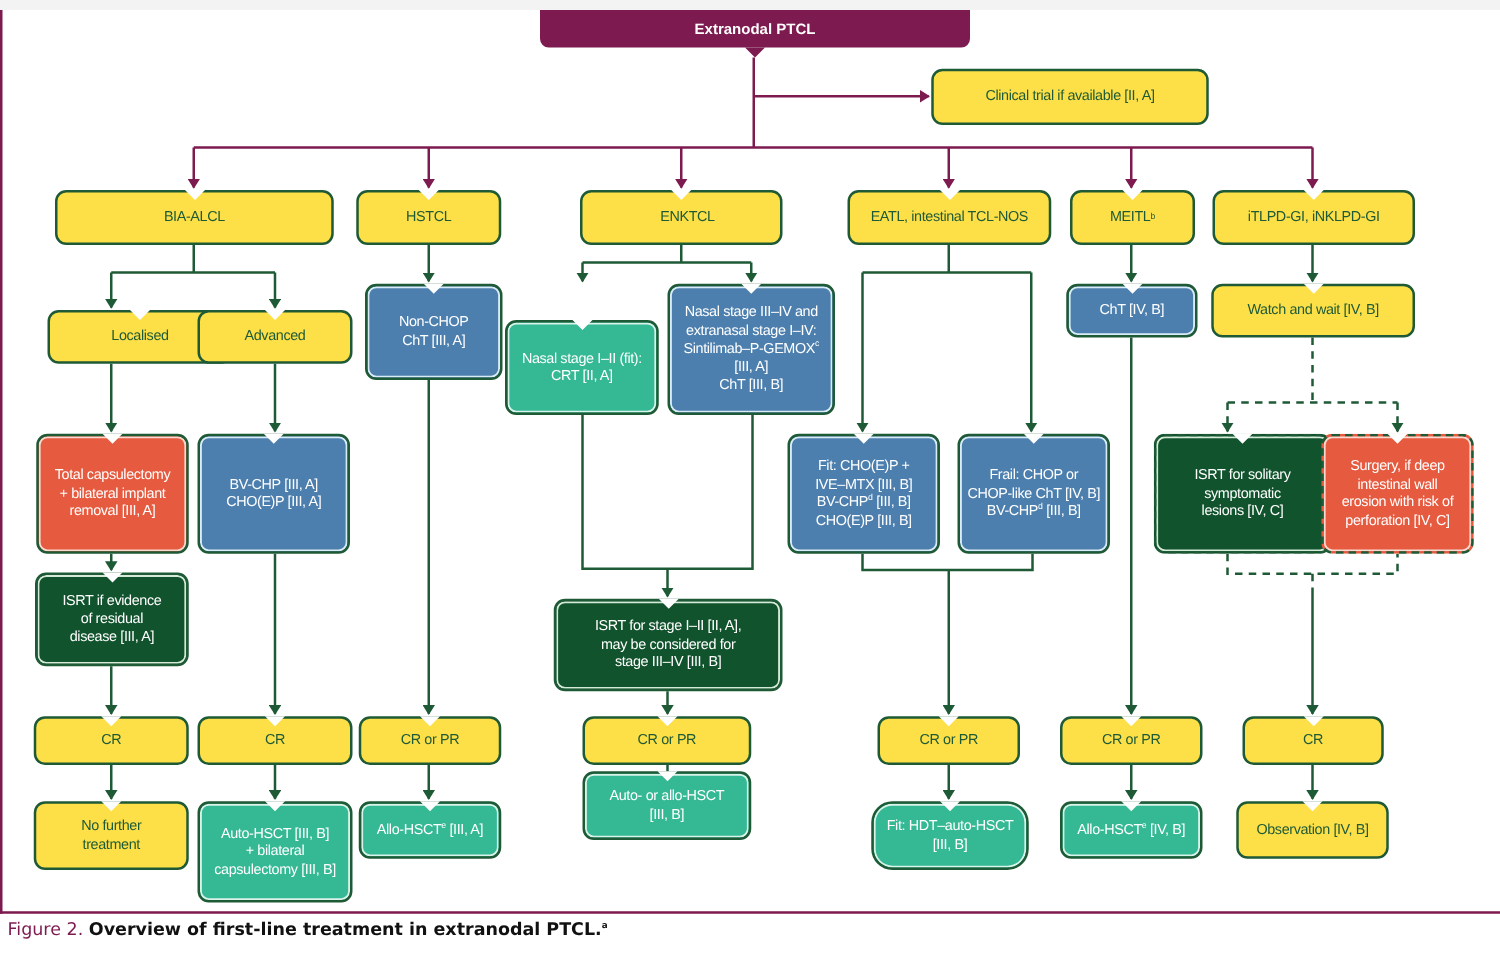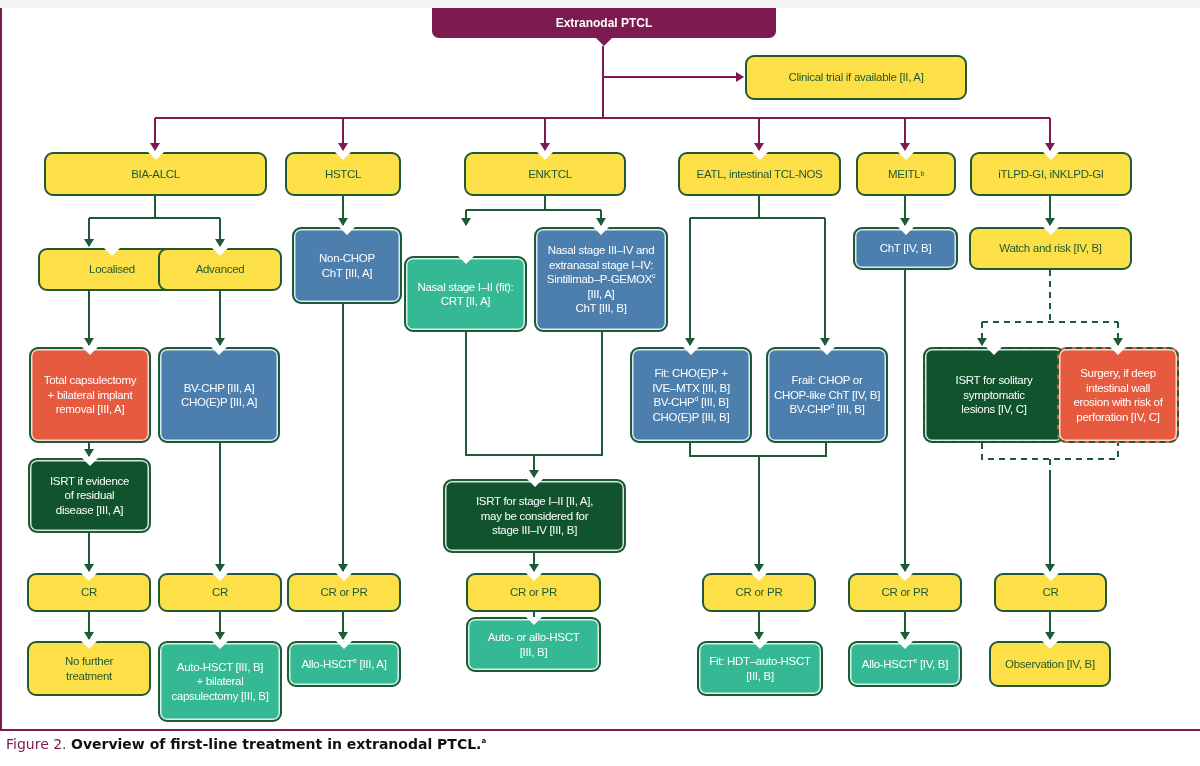--- a/index.html
+++ b/index.html
@@ -154,28 +154,28 @@
 [III, B]</div>
 
 <div class="box blue notch" style="left:630px;top:347px;width:122px;height:96px;"><span><span>Fit: CHO(E)P +
 IVE–MTX [III, B]
 BV-CHP</span><sup>d</sup><span> [III, B]
 CHO(E)P [III, B]</span></span></div>
 <div class="box blue notch" style="left:766px;top:347px;width:122px;height:96px;"><span><span>Frail: CHOP or
 CHOP-like ChT [IV, B]
 BV-CHP</span><sup>d</sup><span> [III, B]</span></span></div>
 <div class="box white notch" style="left:702px;top:573px;width:114px;height:39px;">CR or PR</div>
-<div class="box teal notch" style="left:697px;top:641px;width:126px;height:55px;">Fit: HDT–auto-HSCT
+<div class="box teal notch" style="left:697px;top:641px;width:126px;height:55px;border-radius:17px;">Fit: HDT–auto-HSCT
 [III, B]</div>
 
 <div class="box blue notch" style="left:853px;top:227px;width:105px;height:43px;">ChT [IV, B]</div>
 <div class="box white notch" style="left:848px;top:573px;width:114px;height:39px;">CR or PR</div>
 <div class="box teal notch" style="left:848px;top:641px;width:114px;height:46px;"><span><span>Allo-HSCT</span><sup>e</sup><span> [IV, B]</span></span></div>
 
-<div class="box white notch" style="left:969px;top:227px;width:163px;height:43px;">Watch and risk [IV, B]</div>
+<div class="box white notch" style="left:969px;top:227px;width:163px;height:43px;">Watch and wait [IV, B]</div>
 <div class="box dgreen dashed notch" style="left:923px;top:347px;width:142px;height:96px;">ISRT for solitary
 symptomatic
 lesions [IV, C]</div>
 <div class="box red dashed notch" style="left:1057px;top:347px;width:122px;height:96px;">Surgery, if deep
 intestinal wall
 erosion with risk of
 perforation [IV, C]</div>
 <div class="box white notch" style="left:994px;top:573px;width:113px;height:39px;">CR</div>
 <div class="box white notch" style="left:989px;top:641px;width:122px;height:46px;">Observation [IV, B]</div>
 

